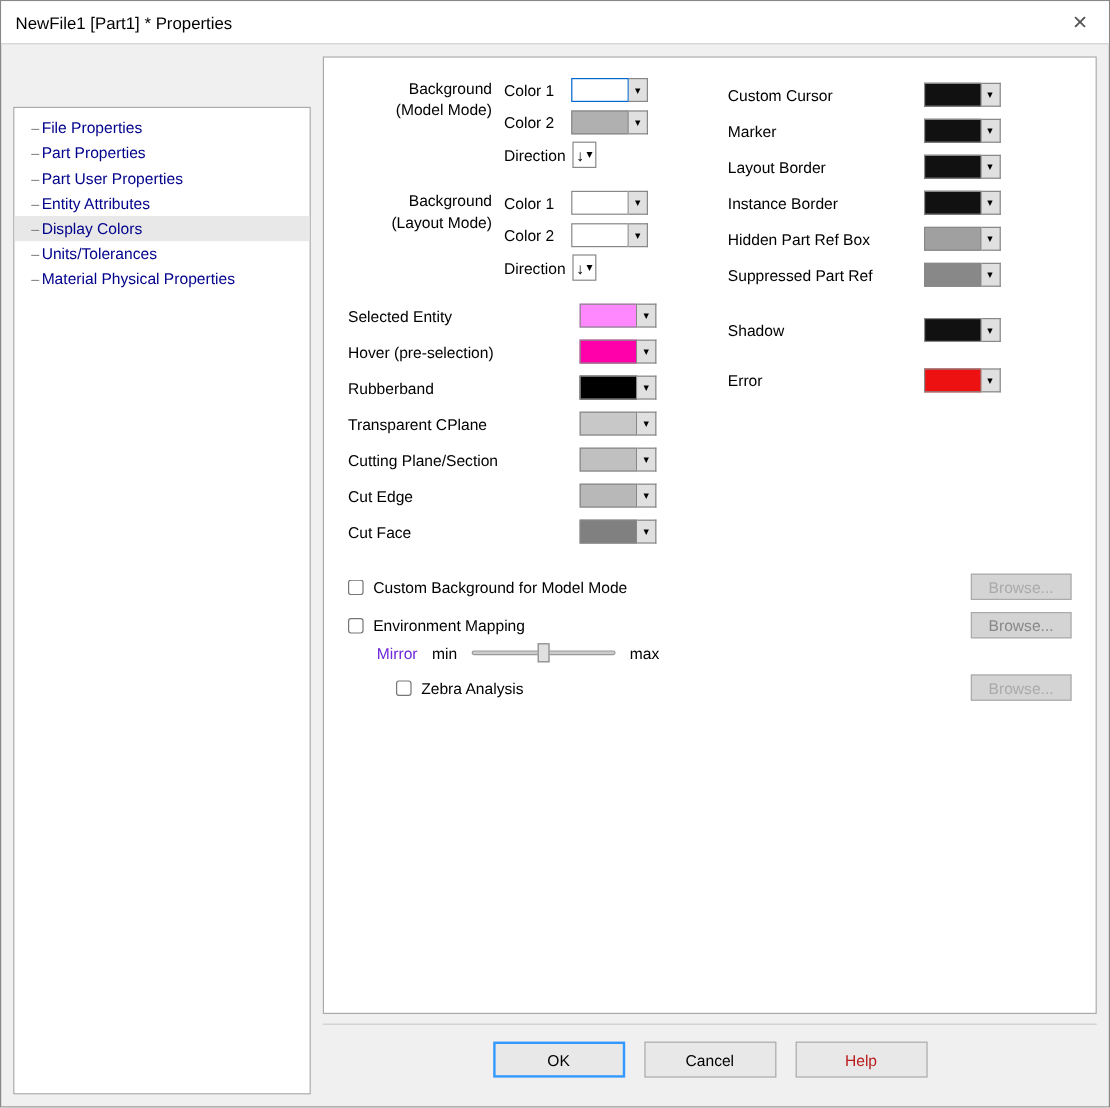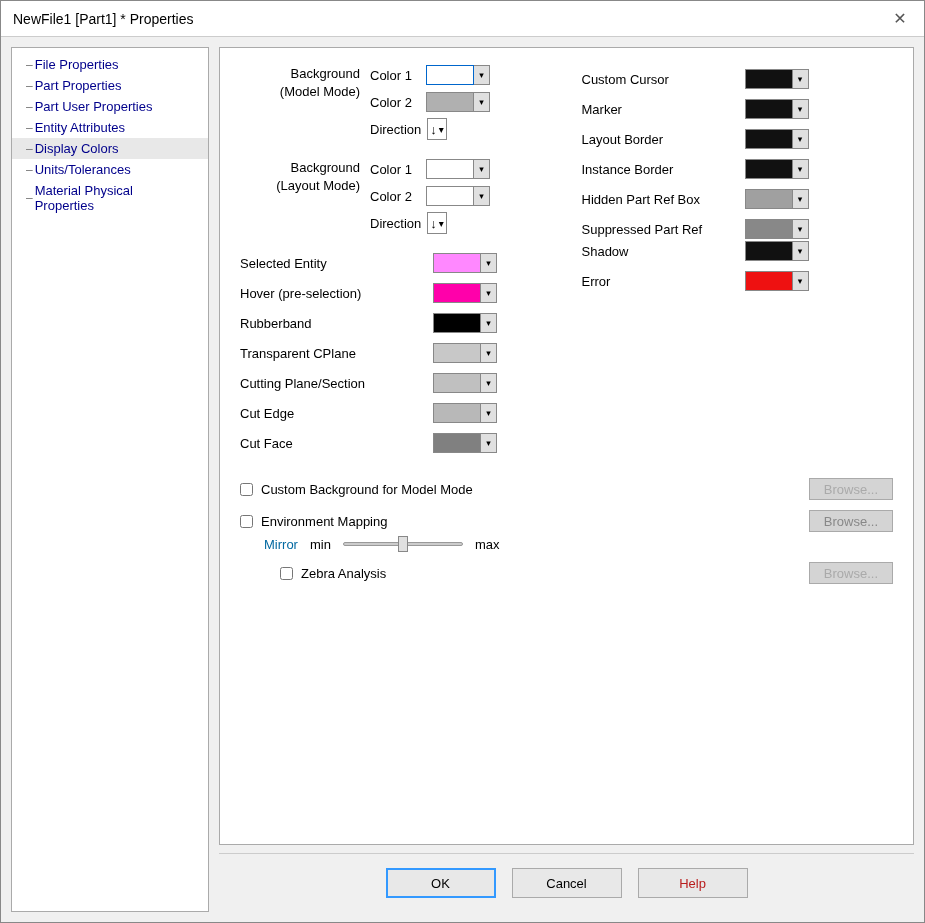--- a/index.html
+++ b/index.html
@@ -48,26 +48,27 @@
       color: #555;
     }
     .dialog-body {
       display: flex;
       flex: 1;
       padding: 10px;
       gap: 10px;
       overflow: hidden;
     }
     .sidebar {
-      width: 198px;
+      width: 248px;
       background: #fff;
       border: 1px solid #aaa;
       padding: 6px 0;
       overflow-y: auto;
       flex-shrink: 0;
+      margin-top: 42px;
     }
     .sidebar-item {
       padding: 3px 14px;
       cursor: pointer;
       color: #00008b;
       font-size: 13px;
       display: flex;
       align-items: center;
     }
     .sidebar-item::before {
@@ -375,29 +376,29 @@
             </div>
 
             <div style="display: flex; align-items: center; gap: 8px; margin-bottom: 8px;">
               <span style="min-width: 155px; font-size:13px;">Hidden Part Ref Box</span>
               <div class="color-picker-btn">
                 <div class="color-swatch" style="background: #a0a0a0;"></div>
                 <div class="color-dropdown-arrow">▾</div>
               </div>
             </div>
 
-            <div style="display: flex; align-items: center; gap: 8px; margin-bottom: 0;">
+            <div style="display: flex; align-items: center; gap: 8px; margin-bottom: 24px;">
               <span style="min-width: 155px; font-size:13px;">Suppressed Part Ref</span>
               <div class="color-picker-btn">
                 <div class="color-swatch" style="background: #888888;"></div>
                 <div class="color-dropdown-arrow">▾</div>
               </div>
             </div>
 
-            <div style="display: flex; align-items: center; gap: 8px; margin-bottom: 8px;">
+            <div style="display: flex; align-items: center; gap: 8px; margin-bottom: 20px;">
               <span style="min-width: 155px; font-size:13px;">Shadow</span>
               <div class="color-picker-btn">
                 <div class="color-swatch" style="background: #111111;"></div>
                 <div class="color-dropdown-arrow">▾</div>
               </div>
             </div>
 
             <div style="display: flex; align-items: center; gap: 8px; margin-bottom: 8px;">
               <span style="min-width: 155px; font-size:13px;">Error</span>
               <div class="color-picker-btn">
@@ -425,21 +426,21 @@
             <div style="display: flex; align-items: center; gap: 8px;">
               <input type="checkbox" style="">
               <span style="font-size:13px;">Environment Mapping</span>
             </div>
             <button class="browse-btn">
               <span>Browse...</span>
             </button>
           </div>
 
           <div style="display: flex; align-items: center; gap: 12px; margin-left: 24px; margin-bottom: 10px;">
-            <span style="font-size:13px; color: #0369a1;">Mirror</span>
+            <span style="font-size:13px; color: #6d28d9;">Mirror</span>
             <span style="font-size:13px;">min</span>
             <div style="position: relative; width: 120px; height: 16px; display: flex; align-items: center;">
               <div style="width: 120px; height: 4px; background: #ccc; border: 1px solid #999; border-radius: 2px;"></div>
               <div style="position: absolute; left: 50%; top: 50%; width: 10px; height: 16px; background: #e0e0e0; border: 1px solid #888; cursor: pointer; transform: translate(-50%, -50%);"></div>
             </div>
             <span style="font-size:13px;">max</span>
           </div>
 
           <div style="display: flex; align-items: center; justify-content: space-between; margin-bottom: 10px; padding-left: 40px;">
             <div style="display: flex; align-items: center; gap: 8px;">

